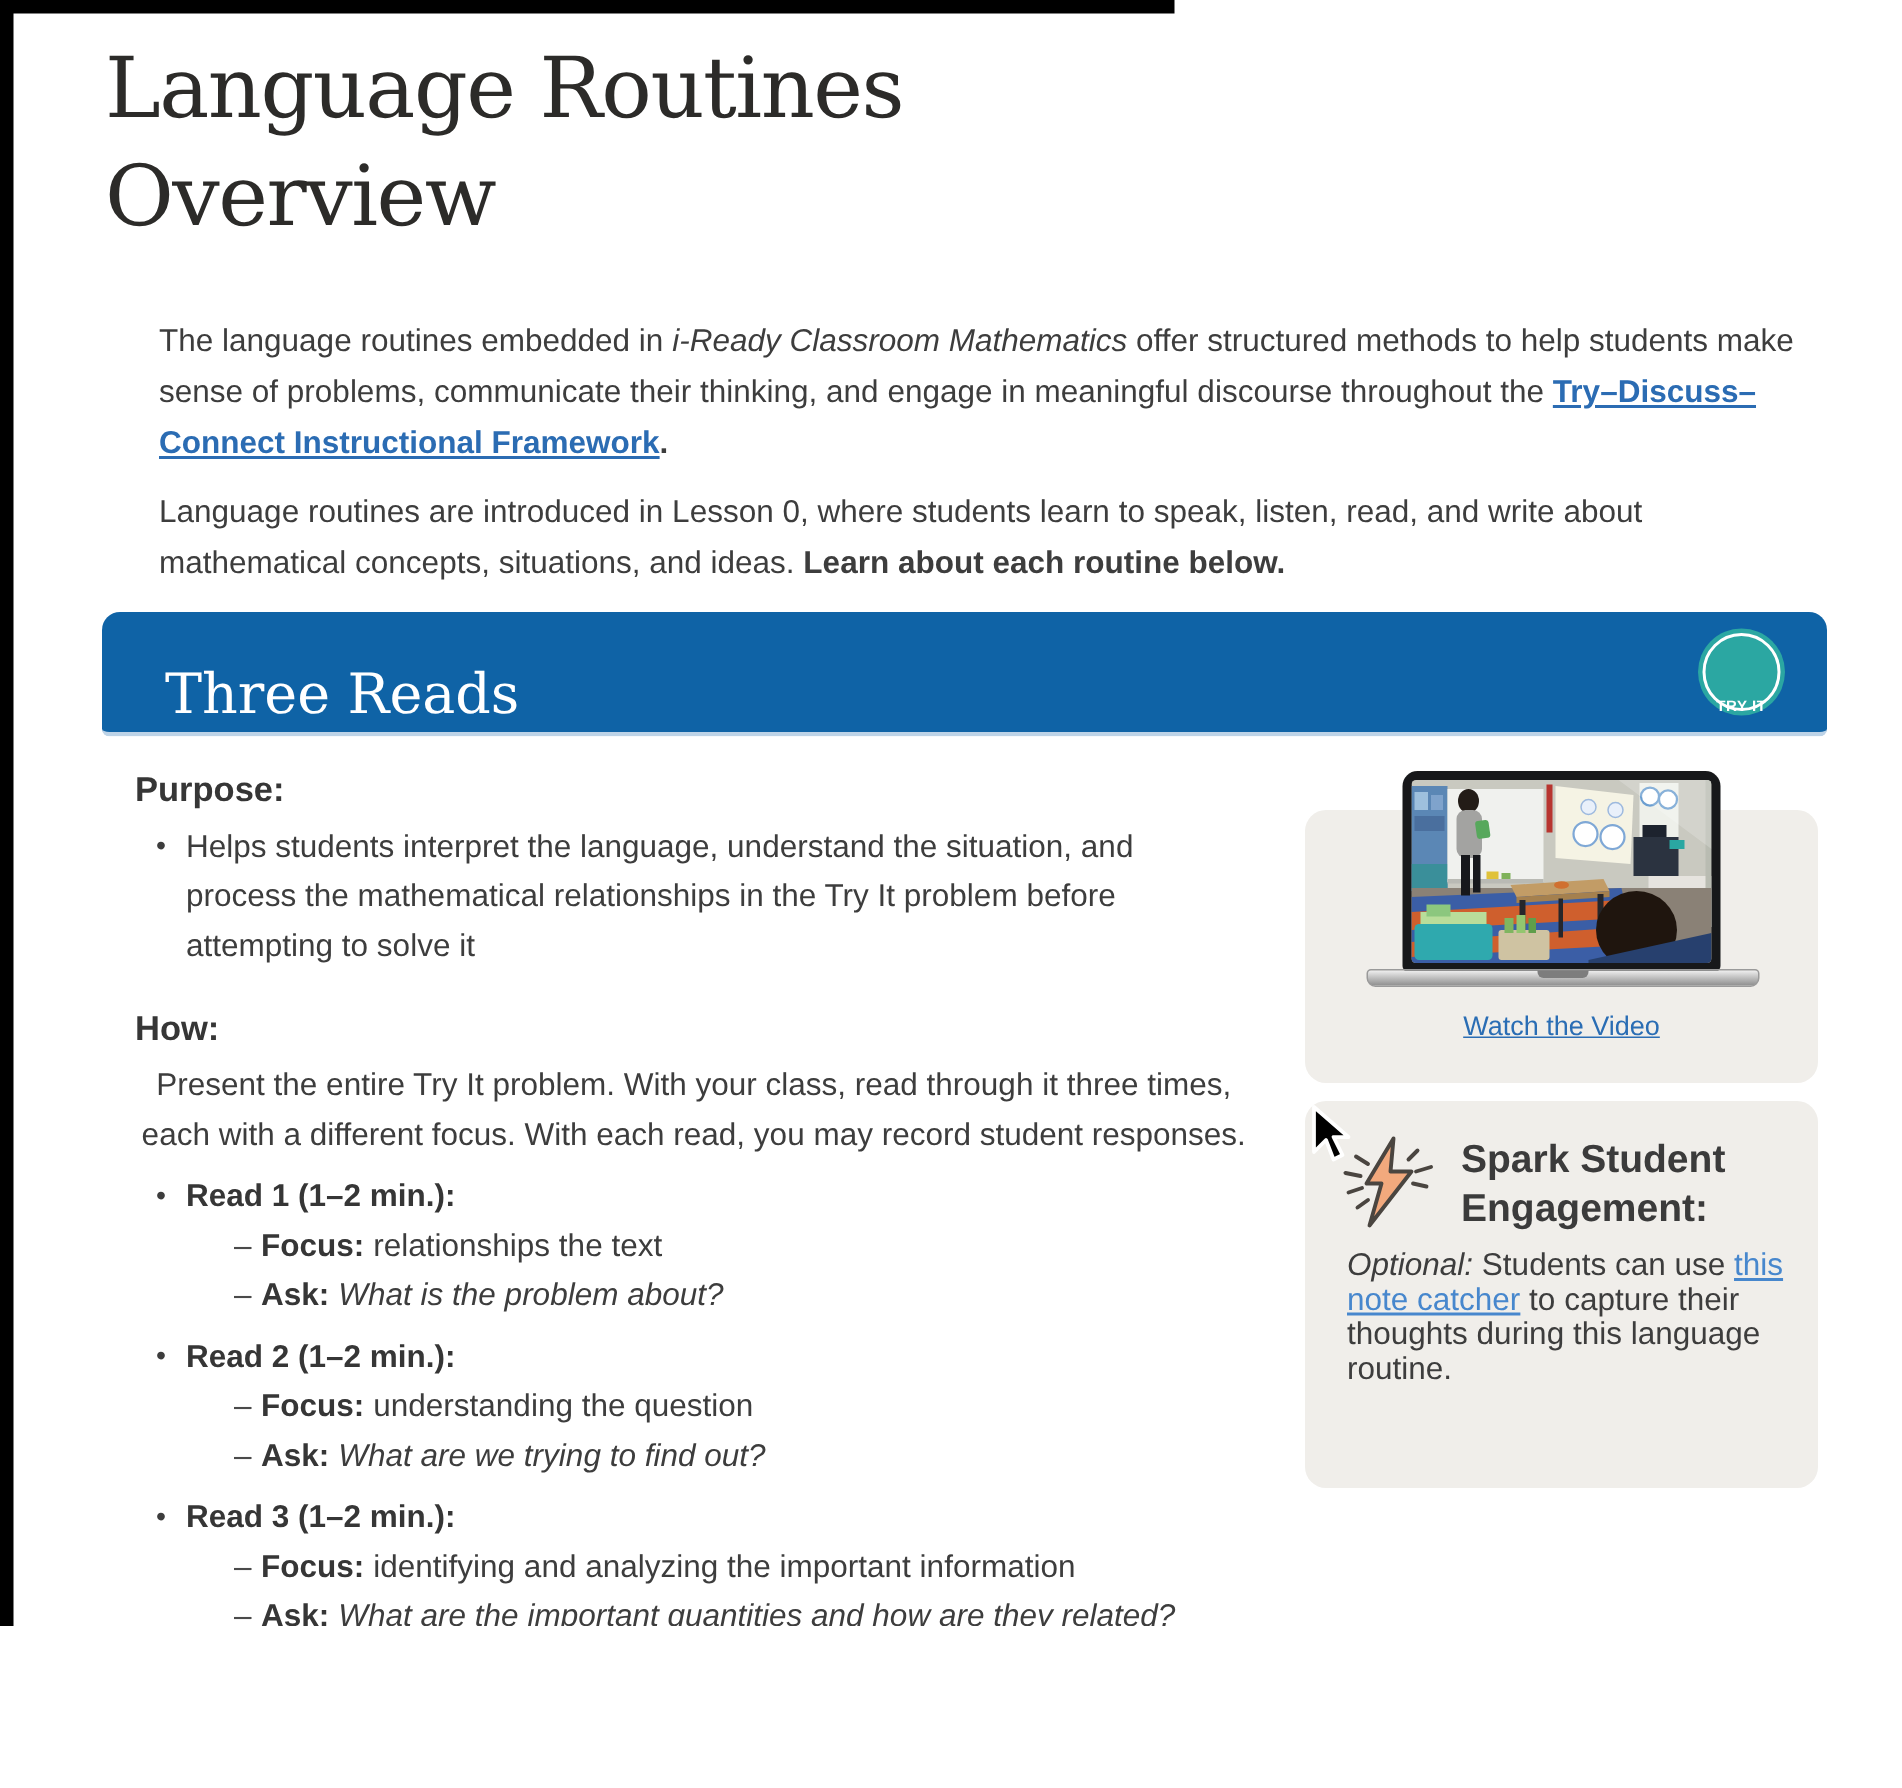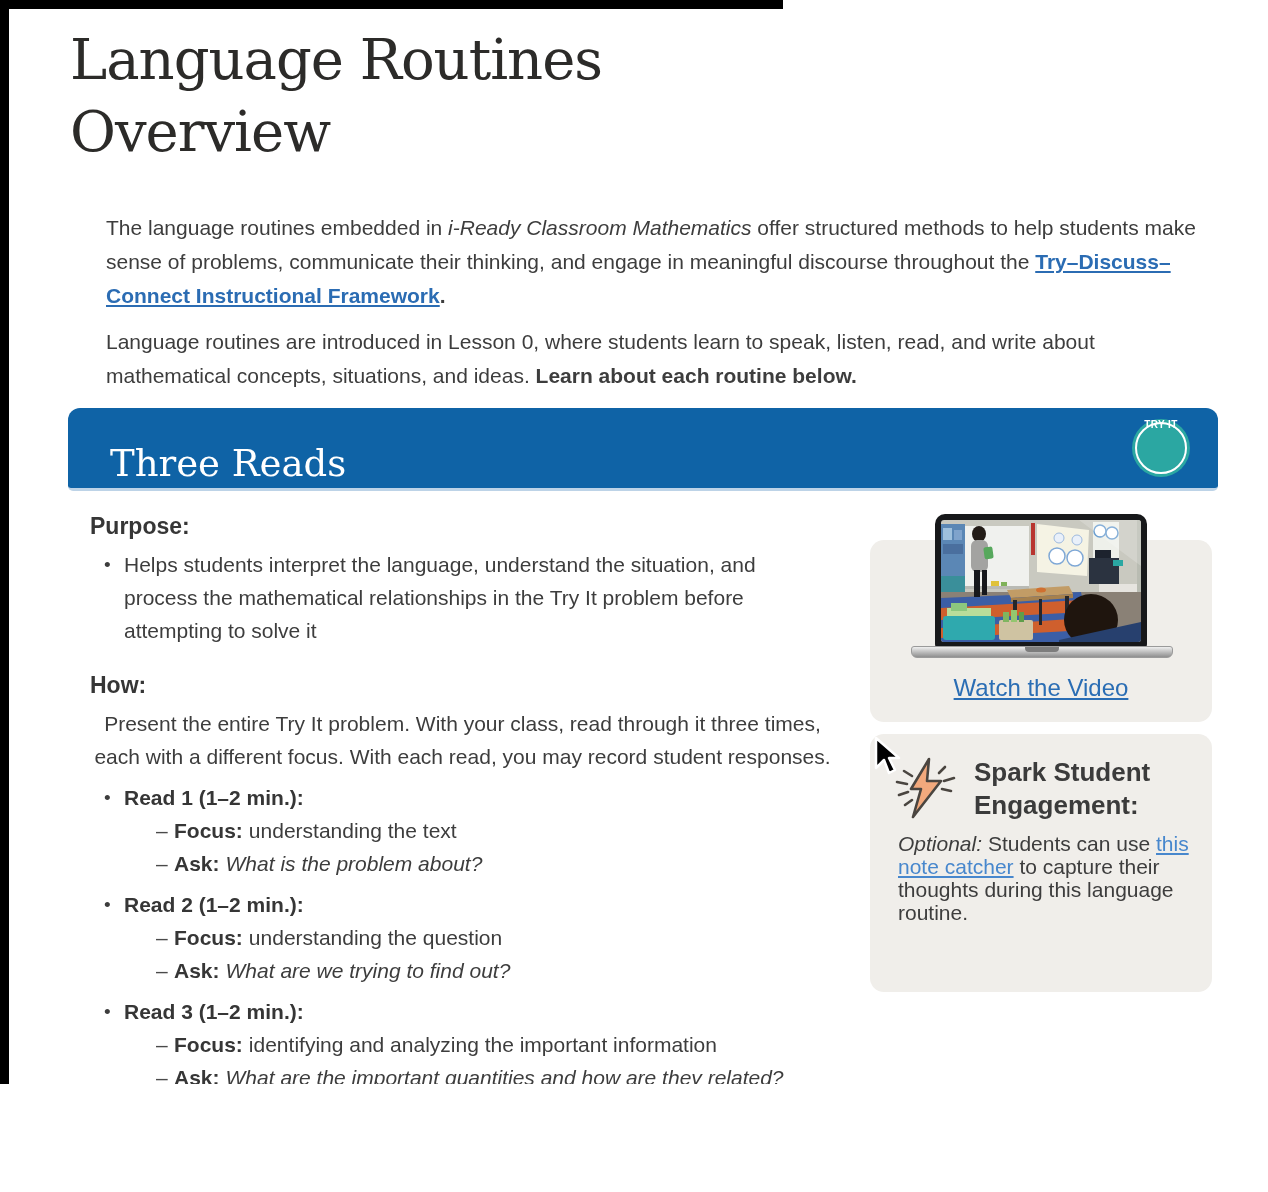--- a/index.html
+++ b/index.html
@@ -18,21 +18,21 @@
   .seg-i{font-style:italic;}
   .seg-b{font-weight:bold;}
   a.seg-link{color:#2b6cb3;font-weight:bold;text-decoration:underline;cursor:pointer;}
   a.seg-link2{color:#4787cd;text-decoration:underline;cursor:pointer;}
 
   .banner{position:absolute;left:68px;top:408px;width:1150px;height:80px;background:#0f63a6;
           border-radius:12px 12px 5px 5px;border-bottom:3px solid #bdd3e7;box-sizing:content-box;}
   .banner-title{position:absolute;left:26px;top:50%;transform:translateY(-52%);
                 font-family:"DejaVu Serif",serif;font-weight:500;font-size:37px;color:#ffffff;}
   .try-badge{position:absolute;right:28px;top:11px;width:58px;height:58px;border-radius:50%;
-             background:#2ba7a2;display:flex;align-items:flex-start;justify-content:center;cursor:pointer;}
+             background:#2ba7a2;display:flex;align-items:flex-end;justify-content:center;cursor:pointer;}
   .try-badge::before{content:"";position:absolute;inset:3px;border:2px solid #ffffff;border-radius:50%;}
   .try-badge span{font-size:10px;font-weight:bold;color:#ffffff;letter-spacing:.4px;}
 
   .left-col{position:absolute;left:90px;top:512px;width:762px;font-size:21px;line-height:33px;}
   .left-col h3{margin:0 0 8px 0;font-size:23px;line-height:28px;font-weight:bold;color:#363636;}
   .h3-how{margin-top:24px !important;}
   .li{display:flex;margin-left:14px;}
   .li .marker{width:20px;flex:0 0 20px;font-size:19px;color:#3d3d3d;}
   .li .li-text{width:700px;}
   .how-intro{margin:0;width:745px;text-align:center;}
@@ -50,21 +50,21 @@
   .video-card{top:540px;height:182px;}
   .spark-card{top:734px;height:258px;}
 
   .laptop-screen{position:absolute;left:65px;top:-26px;width:212px;height:134px;background:#17181a;
                  border-radius:10px 10px 4px 4px;padding:6px;box-sizing:border-box;}
   .laptop-screen svg{display:block;width:100%;height:100%;border-radius:3px;}
   .laptop-base{position:absolute;left:41px;top:106px;width:262px;height:12px;border-radius:3px 3px 6px 6px;
                background:linear-gradient(#efefef,#b9b9b9 55%,#8f8f8f);border:1px solid #9a9a9a;box-sizing:border-box;}
   .laptop-base::after{content:"";position:absolute;left:50%;top:0;transform:translateX(-50%);
                       width:34px;height:5px;background:#7d7d7d;border-radius:0 0 4px 4px;}
-  .watch-link{position:absolute;left:0;right:0;top:134px;text-align:center;font-size:24px;
+  .watch-link{position:absolute;left:0;right:0;top:134px;text-align:center;font-size:18px;
               color:#2a6db4;text-decoration:underline;cursor:pointer;}
 
   .cursor-icon{position:absolute;left:2px;top:2px;}
   .spark-bolt{position:absolute;left:22px;top:22px;}
   .spark-heading{position:absolute;left:104px;top:22px;font-size:26px;line-height:33px;
                  font-weight:bold;color:#3b3b3b;}
   .spark-body{position:absolute;left:28px;top:98px;width:302px;font-size:21px;line-height:23px;color:#3d3d3d;}
 </style>
 </head>
 <body>
@@ -100,21 +100,21 @@
 
     <div class="reads">
 
       <div class="read">
         <div class="read-head">
           <span class="marker">•</span>
           <span class="read-label">Read 1 (1–2 min.):</span>
         </div>
         <div class="sub">
           <span class="dash">–</span>
-          <span><span class="sub-label">Focus:</span><span>understanding the text</span></span>
+          <span><span class="sub-label">Focus:</span><span>relationships the text</span></span>
         </div>
         <div class="sub">
           <span class="dash">–</span>
           <span><span class="sub-label">Ask:</span><span class="sub-ask">What is the problem about?</span></span>
         </div>
       </div>
 
       <div class="read">
         <div class="read-head">
           <span class="marker">•</span>

